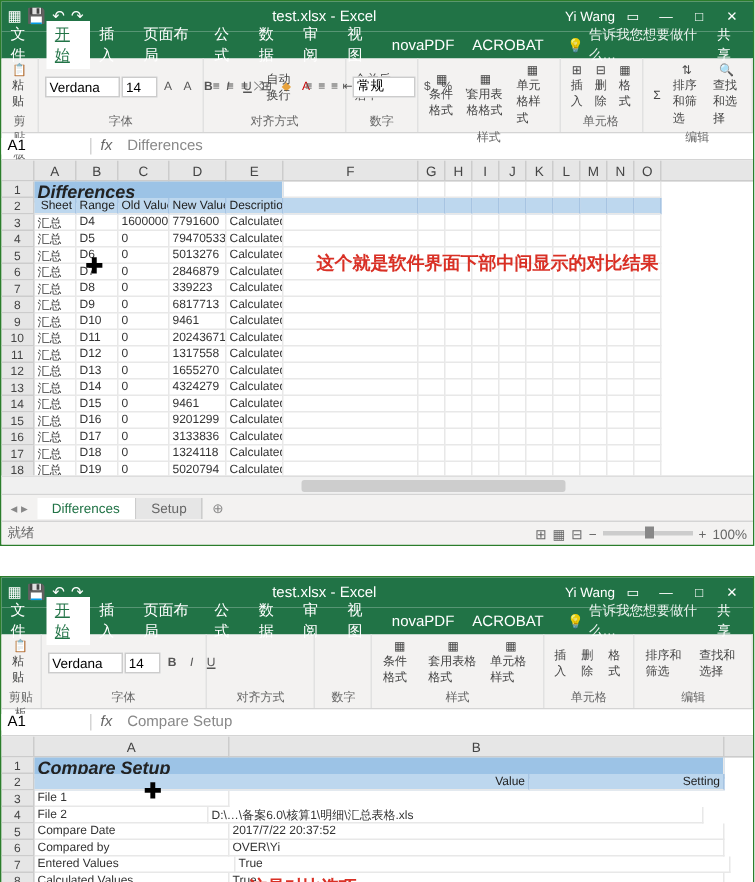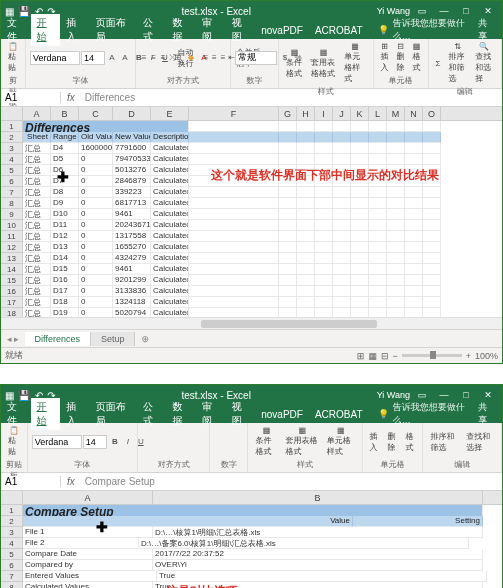--- a/index.html
+++ b/index.html
@@ -718,21 +718,20 @@
           <div class="cell banner" style="width:460px">Compare Setup</div>
         </div>
         <div class="row header-row">
           <div class="row-h">2</div>
           <div class="cell" style="width:330px">Value</div>
           <div class="cell" style="width:130px">Setting</div>
         </div>
         <div class="row">
           <div class="row-h">3</div>
           <div class="cell" style="width:130px">File 1</div>
-          <div class="cell" style="width:330px">D:\…\核算1\明细\汇总表格.xls</div>
         </div>
         <div class="row">
           <div class="row-h">4</div>
           <div class="cell" style="width:116px">File 2</div>
           <div class="cell" style="width:330px">D:\…\备案6.0\核算1\明细\汇总表格.xls</div>
         </div>
         <div class="row">
           <div class="row-h">5</div>
           <div class="cell" style="width:130px">Compare Date</div>
           <div class="cell" style="width:330px">2017/7/22 20:37:52</div>

